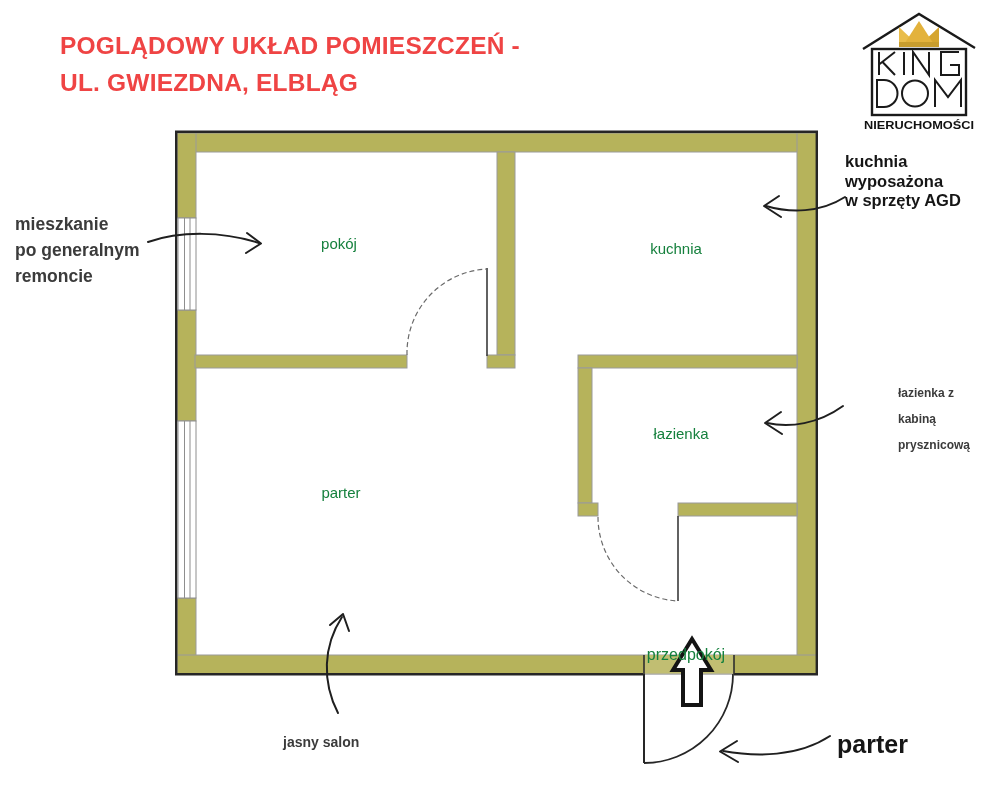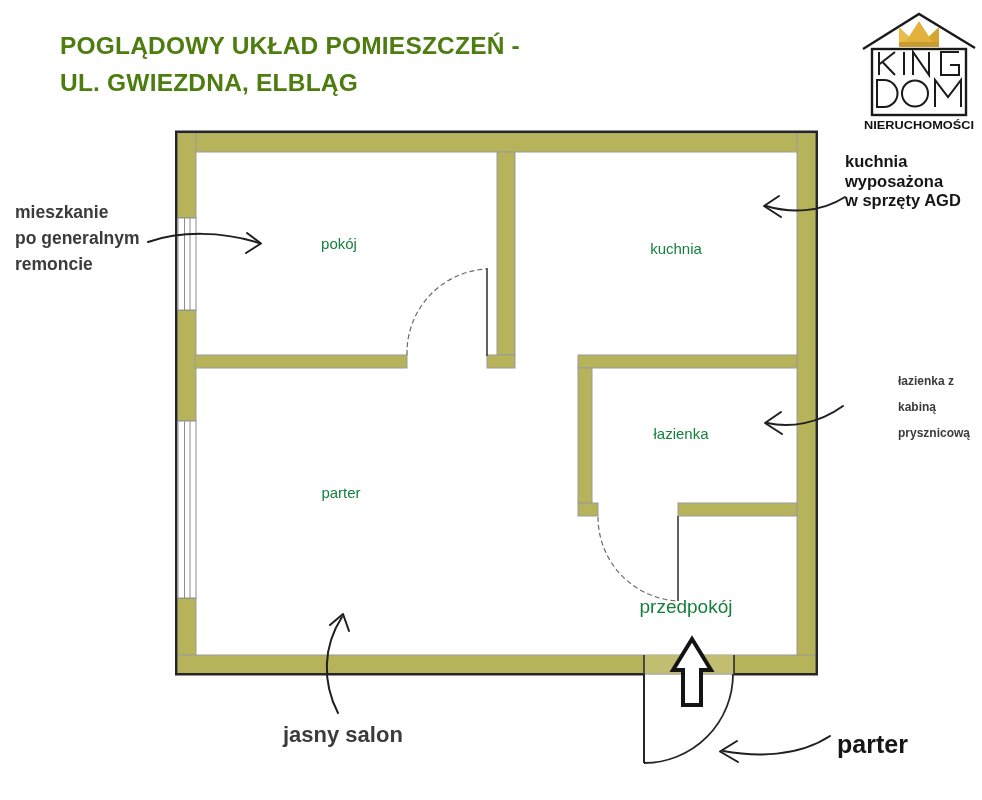--- a/index.html
+++ b/index.html
@@ -1,26 +1,26 @@
 <!DOCTYPE html>
 <html><head>
 <meta charset="utf-8">
 <style>
   html,body{margin:0;padding:0;background:#ffffff;}
   body{width:982px;height:800px;position:relative;font-family:"Liberation Sans",sans-serif;overflow:hidden;}
   .abs{position:absolute;}
-  .page-title{left:60px;top:27px;font-size:24.5px;font-weight:700;color:#4d7c0f;line-height:37px;letter-spacing:0.2px;white-space:pre-line;}
+  .page-title{left:60px;top:27px;font-size:24.5px;font-weight:700;color:#ef4444;line-height:37px;letter-spacing:0.2px;white-space:pre-line;}
   .room-label{position:absolute;transform:translate(-50%,-50%);font-size:15px;color:#15803d;white-space:nowrap;}
   .note{position:absolute;white-space:pre-line;}
-  .note-gray{color:#3b3b3b;font-weight:700;}
+  .note-gray{color:#3b3b3b;font-weight:700;margin-top:12px;}
   .note-black{color:#161616;font-weight:700;}
   .note-renovation{left:15px;top:199px;font-size:17.5px;line-height:26px;}
   .note-kitchen{left:845px;top:152px;font-size:16.5px;line-height:19.5px;}
   .note-bathroom{left:898px;top:368px;font-size:12px;line-height:26px;}
-  .note-living{left:283px;top:722px;font-size:22px;}
+  .note-living{left:283px;top:722px;font-size:14px;}
   .note-floor{left:837px;top:730px;font-size:25px;}
   svg{display:block;}
 </style>
 </head>
 <body>
 
 <div class="abs page-title">POGLĄDOWY UKŁAD POMIESZCZEŃ -
 UL. GWIEZDNA, ELBLĄG</div>
 
 <svg class="abs" style="left:0;top:0" width="982" height="800" viewBox="0 0 982 800">
@@ -94,21 +94,21 @@
       <path d="M830,736 C798,757 756,757 723,751"></path>
       <path d="M737,741 L720,751.5 L738,762"></path>
     </g>
   </g>
 </svg>
 
 <div class="room-label" style="left:339px;top:243px">pokój</div>
 <div class="room-label" style="left:676px;top:248px">kuchnia</div>
 <div class="room-label" style="left:681px;top:433px">łazienka</div>
 <div class="room-label" style="left:341px;top:492px">parter</div>
-<div class="room-label" style="left:686px;top:607px;font-size:19px">przedpokój</div>
+<div class="room-label" style="left:686px;top:655px;font-size:16px">przedpokój</div>
 
 <div class="note note-gray  note-renovation">mieszkanie
 po generalnym
 remoncie</div>
 <div class="note note-black note-kitchen">kuchnia
 wyposażona
 w sprzęty AGD</div>
 <div class="note note-gray  note-bathroom">łazienka z
 kabiną
 prysznicową</div>

